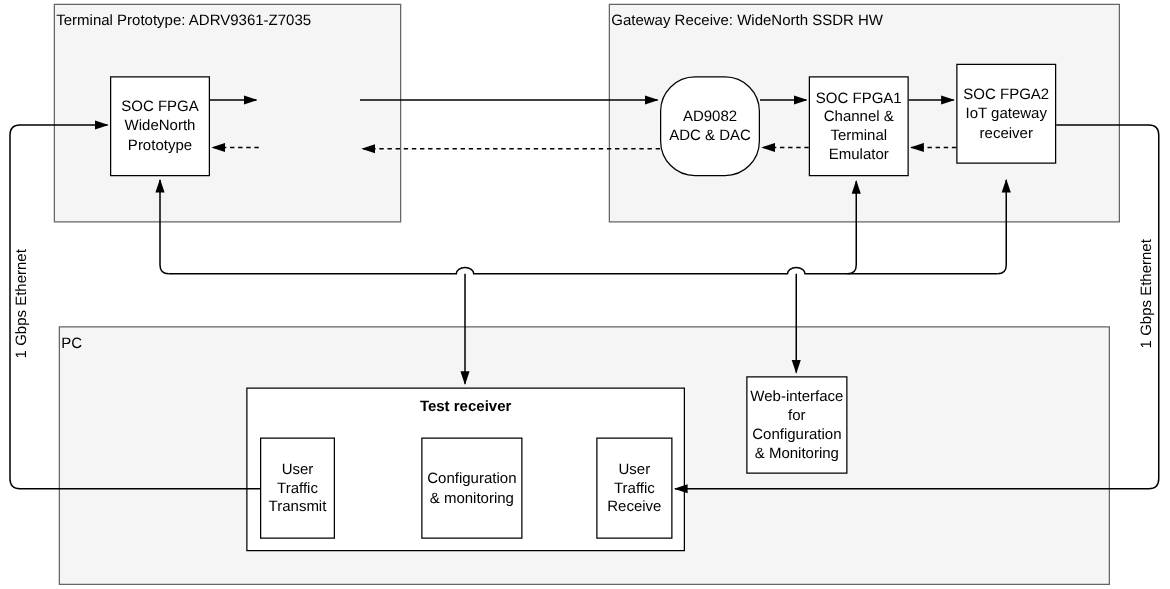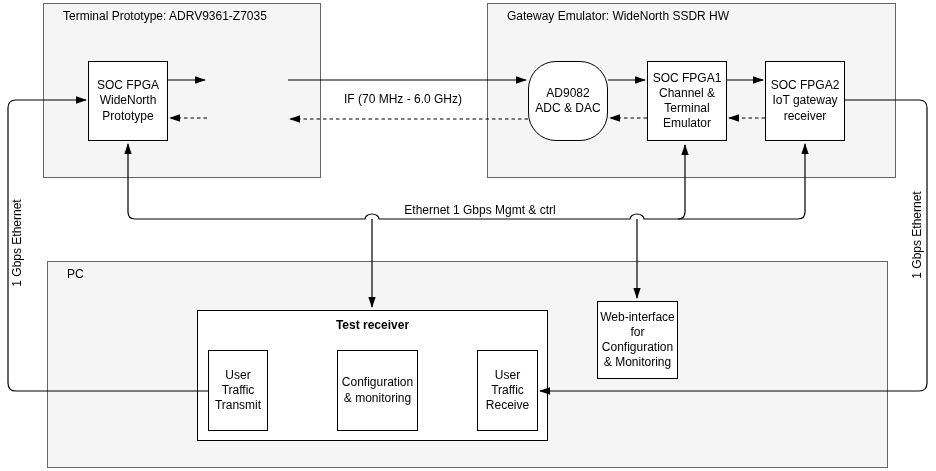--- a/index.html
+++ b/index.html
@@ -10,21 +10,21 @@
     color:#000;
     overflow:hidden;
   }
   .container {
     position:absolute;
     background:#f5f5f5;
     border:1px solid #666666;
     box-sizing:border-box;
   }
   .container-title {
-    position:absolute; top:5px; left:19px;
+    position:absolute; top:5px; left:1px;
     font-size:12px; color:#000;
     white-space:pre;
     text-align:center;
   }
   .node {
     position:absolute;
     background:#ffffff;
     border:1px solid #000000;
     box-sizing:border-box;
     display:flex; align-items:center; justify-content:center;
@@ -64,21 +64,21 @@
 
   
   #c-terminal { left:43px;  top:3px;   width:278px; height:175px; }
   #c-gateway  { left:487px; top:3px;   width:409px; height:175px; }
   #c-pc       { left:47px;  top:261px; width:841px; height:207px; }
 
   #n-soc-tp   { left:88px;  top:61px;  width:80px; height:80px; }
   #n-ad9361   { left:207px; top:61px;  width:80px; height:80px; }
   #n-ad9082   { left:528px; top:61px;  width:80px; height:80px;border-radius:28px; }
   #n-soc1     { left:647px; top:61px;  width:80px; height:80px; }
-  #n-soc2     { left:765px; top:61px;  width:80px; height:80px; }
+  #n-soc2     { left:765px; top:51px;  width:80px; height:80px; }
 
   #g-test     { left:197px; top:310px; width:351px; height:131px; }
   #n-utt      { left:208px; top:350px; width:60px; height:81px; }
   #n-cfg      { left:337px; top:350px; width:81px; height:81px; }
   #n-utr      { left:477px; top:350px; width:61px; height:81px; }
   #n-web      { left:597px; top:301px; width:81px; height:78px; }
 
   #l-if       { left:320px; top:92px;  width:166px; }
   #l-eth      { left:360px; top:203px; width:240px; }
   #l-eth-left  { left:-33px; top:236px; }
@@ -86,21 +86,21 @@
 </style>
 </head>
 <body>
 
 <div class="stage">
 
   <div class="container" id="c-terminal">
     <div class="container-title">Terminal Prototype: ADRV9361-Z7035</div>
   </div>
   <div class="container" id="c-gateway">
-    <div class="container-title">Gateway Emulator: WideNorth SSDR HW</div>
+    <div class="container-title">Gateway Receive: WideNorth SSDR HW</div>
   </div>
   <div class="container" id="c-pc">
     <div class="container-title">PC</div>
   </div>
 
   <div class="node" id="n-soc-tp">
     <span>SOC FPGA
 WideNorth
 Prototype</span>
   </div>
@@ -138,22 +138,20 @@
 Traffic
 Receive</span>
   </div>
   <div class="node" id="n-web">
     <span>Web-interface
 for
 Configuration
 &amp; Monitoring</span>
   </div>
 
-  <div class="edge-label" id="l-if">IF (70 MHz - 6.0 GHz)</div>
-  <div class="edge-label" id="l-eth">Ethernet 1 Gbps Mgmt &amp; ctrl</div>
   <div class="vlabel" id="l-eth-left">1 Gbps Ethernet</div>
   <div class="vlabel" id="l-eth-right">1 Gbps Ethernet</div>
 
   <svg class="overlay" viewBox="0 0 936 471">
     <defs>
       <marker id="arrow" viewBox="0 0 12 8" refX="11" refY="4" markerWidth="11" markerHeight="8" orient="auto" markerUnits="userSpaceOnUse">
         <path d="M0,0 L12,4 L0,8 Z" fill="#000000"></path>
       </marker>
     </defs>
 

